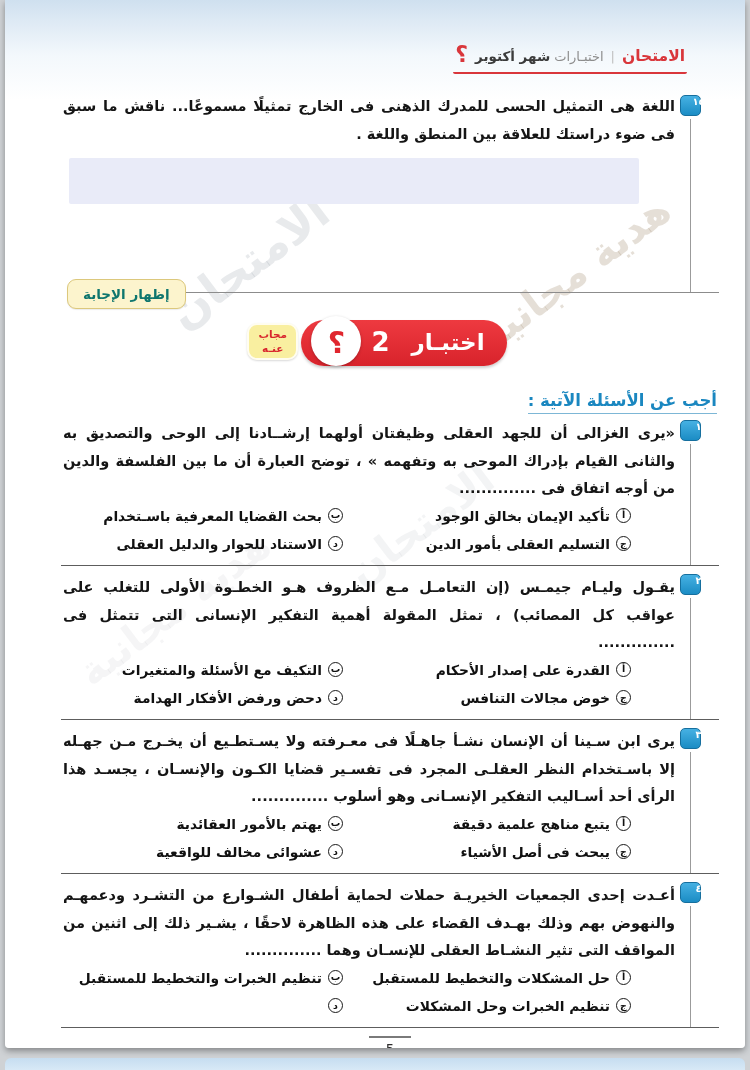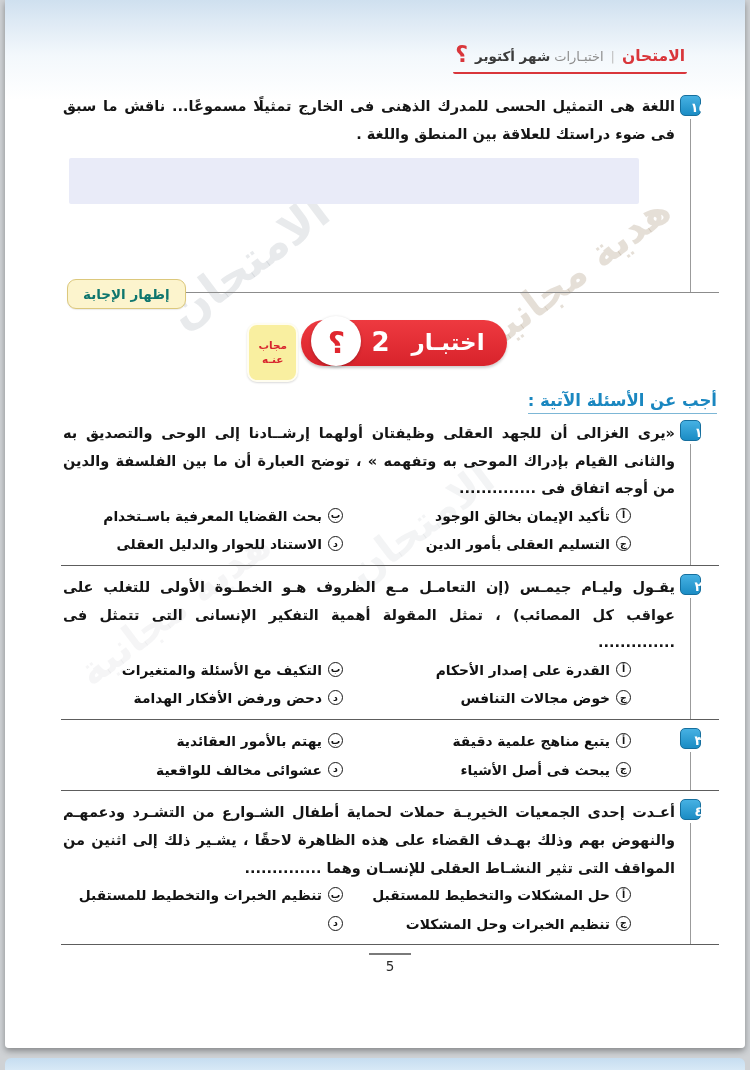--- a/index.html
+++ b/index.html
@@ -46,22 +46,22 @@
   .hsep { color: #c0c0c0; font-size: 13px; }
   .sub-light { color: #8d8d8d; font-size: 13px; }
   .sub-bold { color: #3b3b3b; font-weight: bold; font-size: 13.5px; margin-right: -3px; }
   .logo-q { color: #d9363b; font-weight: bold; font-size: 22px; line-height: 1; padding-bottom: 2px; }
 
   
   .q-badge {
     position: absolute; top: 8px; right: 18px; width: 21px; height: 21px;
     background: linear-gradient(180deg, #46b1e3, #1b8cc4);
     border: 1px solid #166f9e; border-radius: 5px;
-    color: #fff; font-size: 13px; font-weight: bold;
-    display: flex; align-items: flex-end; justify-content: center; padding-left: 16px;
+    color: #fff; font-size: 10px; font-weight: bold;
+    display: flex; align-items: flex-start; justify-content: center; padding-left: 16px;
   }
   .vline { position: absolute; right: 28px; top: 32px; bottom: 0; width: 1px; background: #9b9b9b; }
   .q-text {
     font-size: 14.5px; font-weight: 700; color: #151515;
     line-height: 1.9; text-align: justify;
   }
 
   
   .q15 { position: relative; margin-top: 13px; height: 206px; padding: 6px 44px 0 2px; }
   .answer-box {
@@ -90,21 +90,21 @@
   .pill-circle {
     position: absolute; left: 10px; top: -4px; width: 50px; height: 50px;
     background: #fff; border-radius: 50%;
     display: flex; align-items: center; justify-content: center;
     box-shadow: 0 1px 3px rgba(0,0,0,.25);
   }
   .pill-circle span { color: #e0262e; font-size: 30px; font-weight: bold; line-height: 1; padding-top: 3px; }
   .answered-badge {
     position: absolute; left: -54px; top: 3px;
     background: #f9efa0; border: 2px solid #fffdf0; border-radius: 10px;
-    padding: 14px 9px; display: flex; flex-direction: column; align-items: center;
+    padding: 3px 9px; display: flex; flex-direction: column; align-items: center;
     color: #d8262e; font-size: 10.5px; font-weight: bold; line-height: 1.3;
     box-shadow: 0 1px 2px rgba(0,0,0,.15);
   }
 
   
   .section-heading { margin: 15px 2px 0 0; }
   .section-heading span {
     color: #1a87c0; font-size: 16.5px; font-weight: bold;
     padding-bottom: 3px; border-bottom: 1.8px solid #7db7d6;
   }
@@ -228,20 +228,21 @@
               <span class="opt-text">دحض ورفض الأفكار الهدامة</span>
             </div>
           </div>
   </div>
 
   <div class="q">
     <span class="q-badge">
             <span>٣</span>
           </span>
     <span class="vline"></span>
+    <p class="q-text">يرى ابن سـينا أن الإنسان نشـأ جاهـلًا فى معـرفته ولا يسـتطـيع أن يخـرج مـن جهـله إلا باسـتخدام النظر العقلـى المجرد فى تفسـير قضايا الكـون والإنسـان ، يجسـد هذا الرأى أحد أسـاليب التفكير الإنسـانى وهو أسلوب ..............</p>
     <div class="opts">
             <div class="opt">
               <span class="opt-letter">أ</span>
               <span class="opt-text">يتبع مناهج علمية دقيقة</span>
             </div>
             <div class="opt">
               <span class="opt-letter">ب</span>
               <span class="opt-text">يهتم بالأمور العقائدية</span>
             </div>
             <div class="opt">

